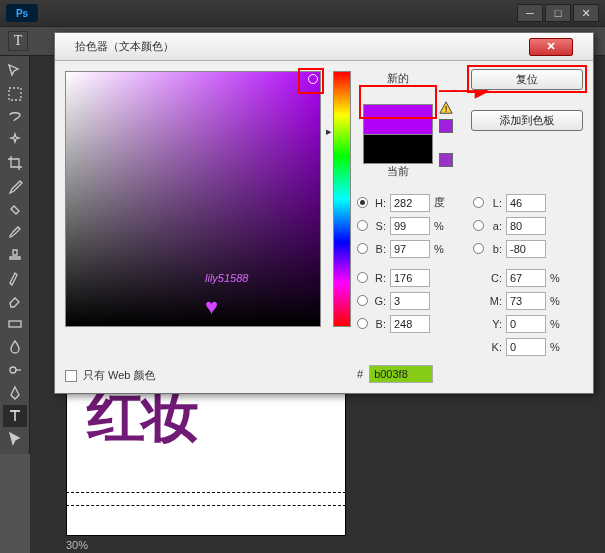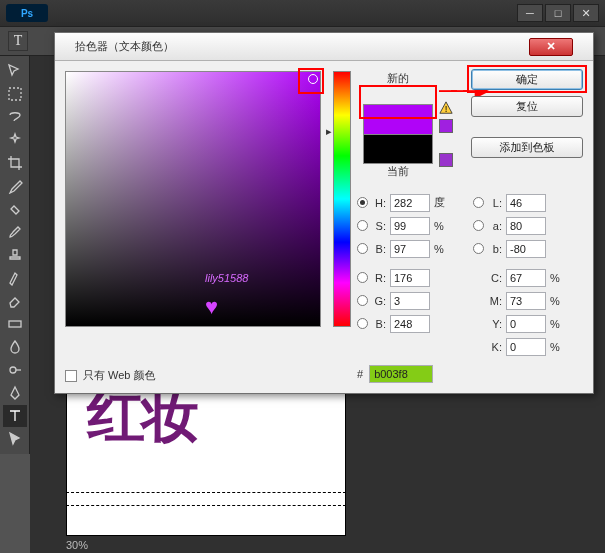--- a/index.html
+++ b/index.html
@@ -1,18 +1,18 @@
 <!DOCTYPE html>
 <html><head>
 <meta charset="utf-8">
 <style>
 *{box-sizing:border-box;margin:0;padding:0;font-family:"Microsoft YaHei",Tahoma,sans-serif;font-size:11px;user-select:none}
 body{background:#535353;width:605px;height:553px;overflow:hidden;position:relative}
 .app-bar{height:26px;background:linear-gradient(#3a3a3a,#2e2e2e);display:flex;align-items:center;padding:0 6px;color:#ccc}
-.ps-logo{width:42px;height:18px;background:#001e36;border-radius:3px;color:#31a8ff;font-weight:bold;display:flex;align-items:center;justify-content:center;font-size:10px;margin-right:8px}
+.ps-logo{width:32px;height:18px;background:#001e36;border-radius:3px;color:#31a8ff;font-weight:bold;display:flex;align-items:center;justify-content:center;font-size:10px;margin-right:8px}
 .menu-bar{display:flex;gap:2px}
 .menu-bar span{padding:4px 6px;color:#ddd;cursor:default}
 .win-btns{margin-left:auto;display:flex;gap:2px}
 .win-btn{width:26px;height:18px;background:#4a4a4a;border:1px solid #222;display:flex;align-items:center;justify-content:center;color:#ddd}
 .opt-bar{height:30px;background:#494949;border-top:1px solid #222;border-bottom:1px solid #222;display:flex;align-items:center;padding-left:8px;color:#ccc}
 .opt-bar .T{width:20px;height:20px;border:1px solid #333;display:flex;align-items:center;justify-content:center;margin-right:6px;color:#ddd;font-family:serif;font-size:14px}
 .tools{position:absolute;left:0;top:56px;width:30px;background:#494949;border-right:1px solid #222;padding:4px 0;display:flex;flex-direction:column;align-items:center;gap:1px}
 .tool{width:24px;height:22px;display:flex;align-items:center;justify-content:center;color:#ccc;position:relative;cursor:default}
 .tool svg{width:16px;height:16px;fill:none;stroke:#ccc;stroke-width:1.3}
 .tool.sel{background:#2a2a2a}
@@ -194,21 +194,20 @@
     </div>
     <div class="arrow-to-ok">———▶</div>
     <svg class="warn" viewBox="0 0 16 16">
         <path d="M8 1l7 13H1z" fill="#ffcf3b" stroke="#333"></path>
         <text x="8" y="12" text-anchor="middle" font-size="10">!</text>
       </svg>
     <div class="tiny-sw" style="left:384px;top:58px;background:#a020e0"></div>
     <div class="tiny-sw" style="left:384px;top:92px;background:#9933cc"></div>
 
     <div class="btns">
-      <div class="btn primary">确定</div>
       <div class="btn">复位</div>
       <div style="height:8px"></div>
       <div class="btn">添加到色板</div>
     </div>
     <div class="btn-hilite"></div>
 
     <div class="fields">
       <div class="fcol left-col">
         <div class="frow">
             <span class="radio on"></span>

